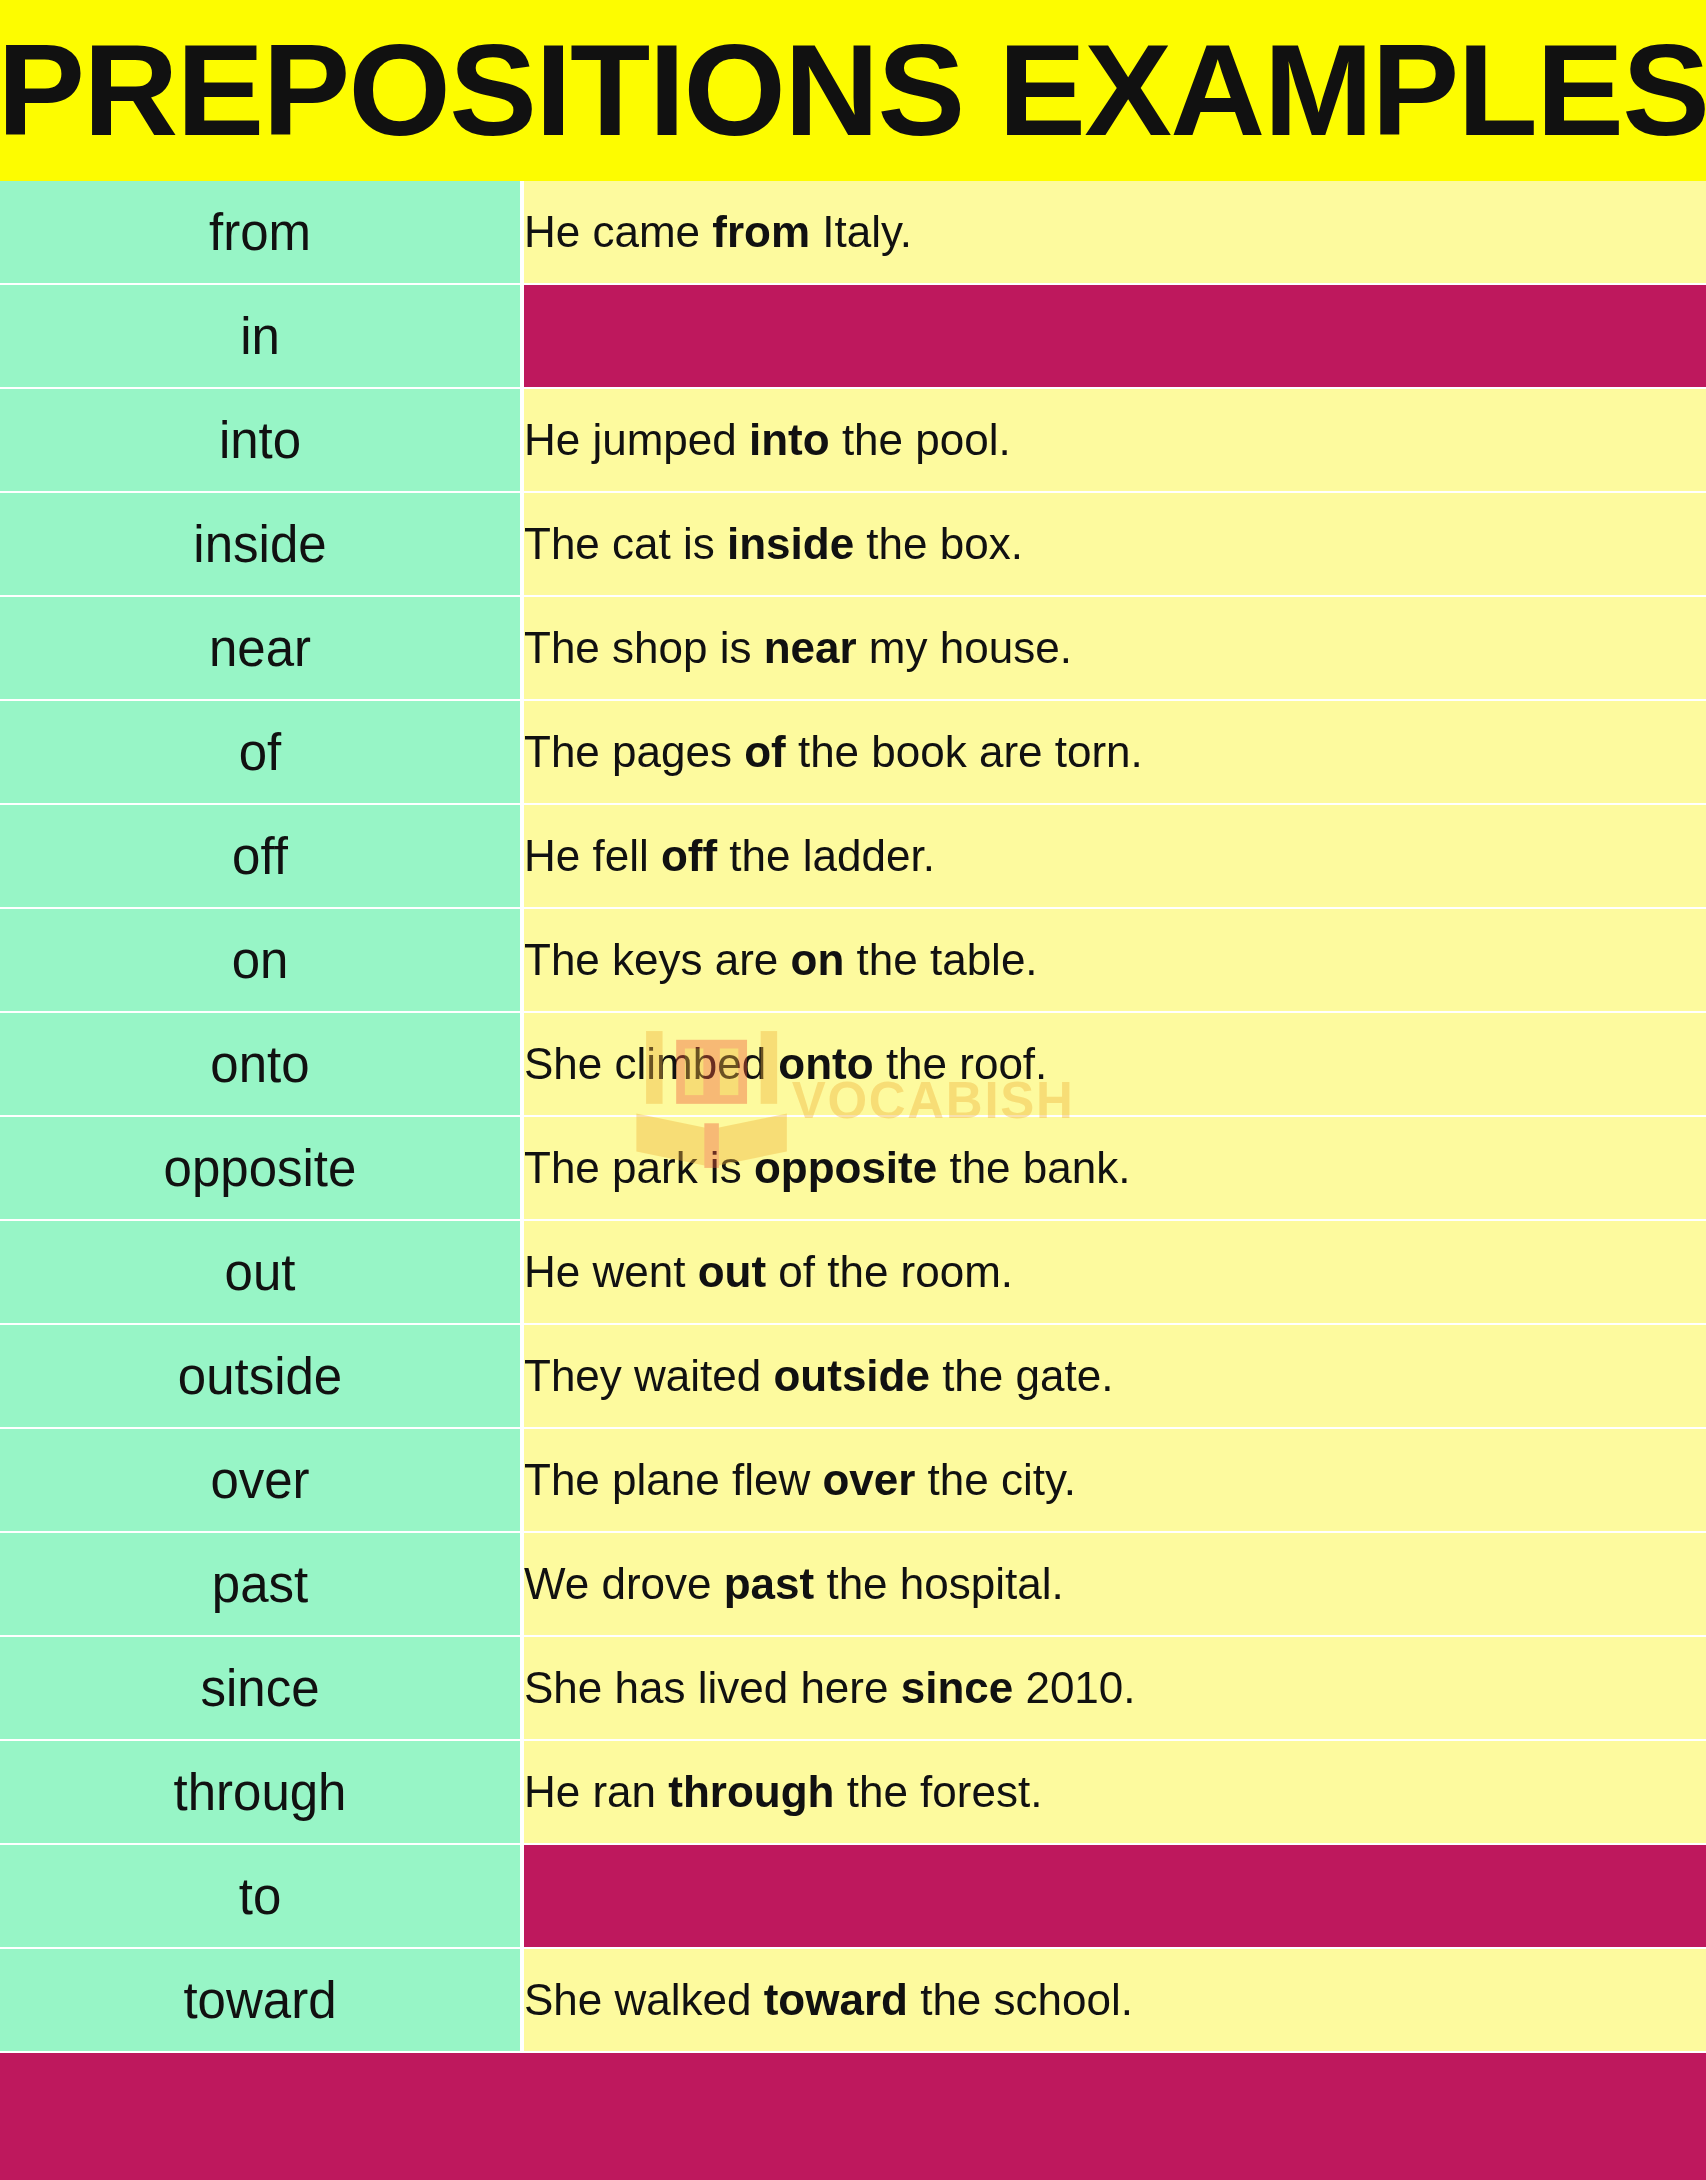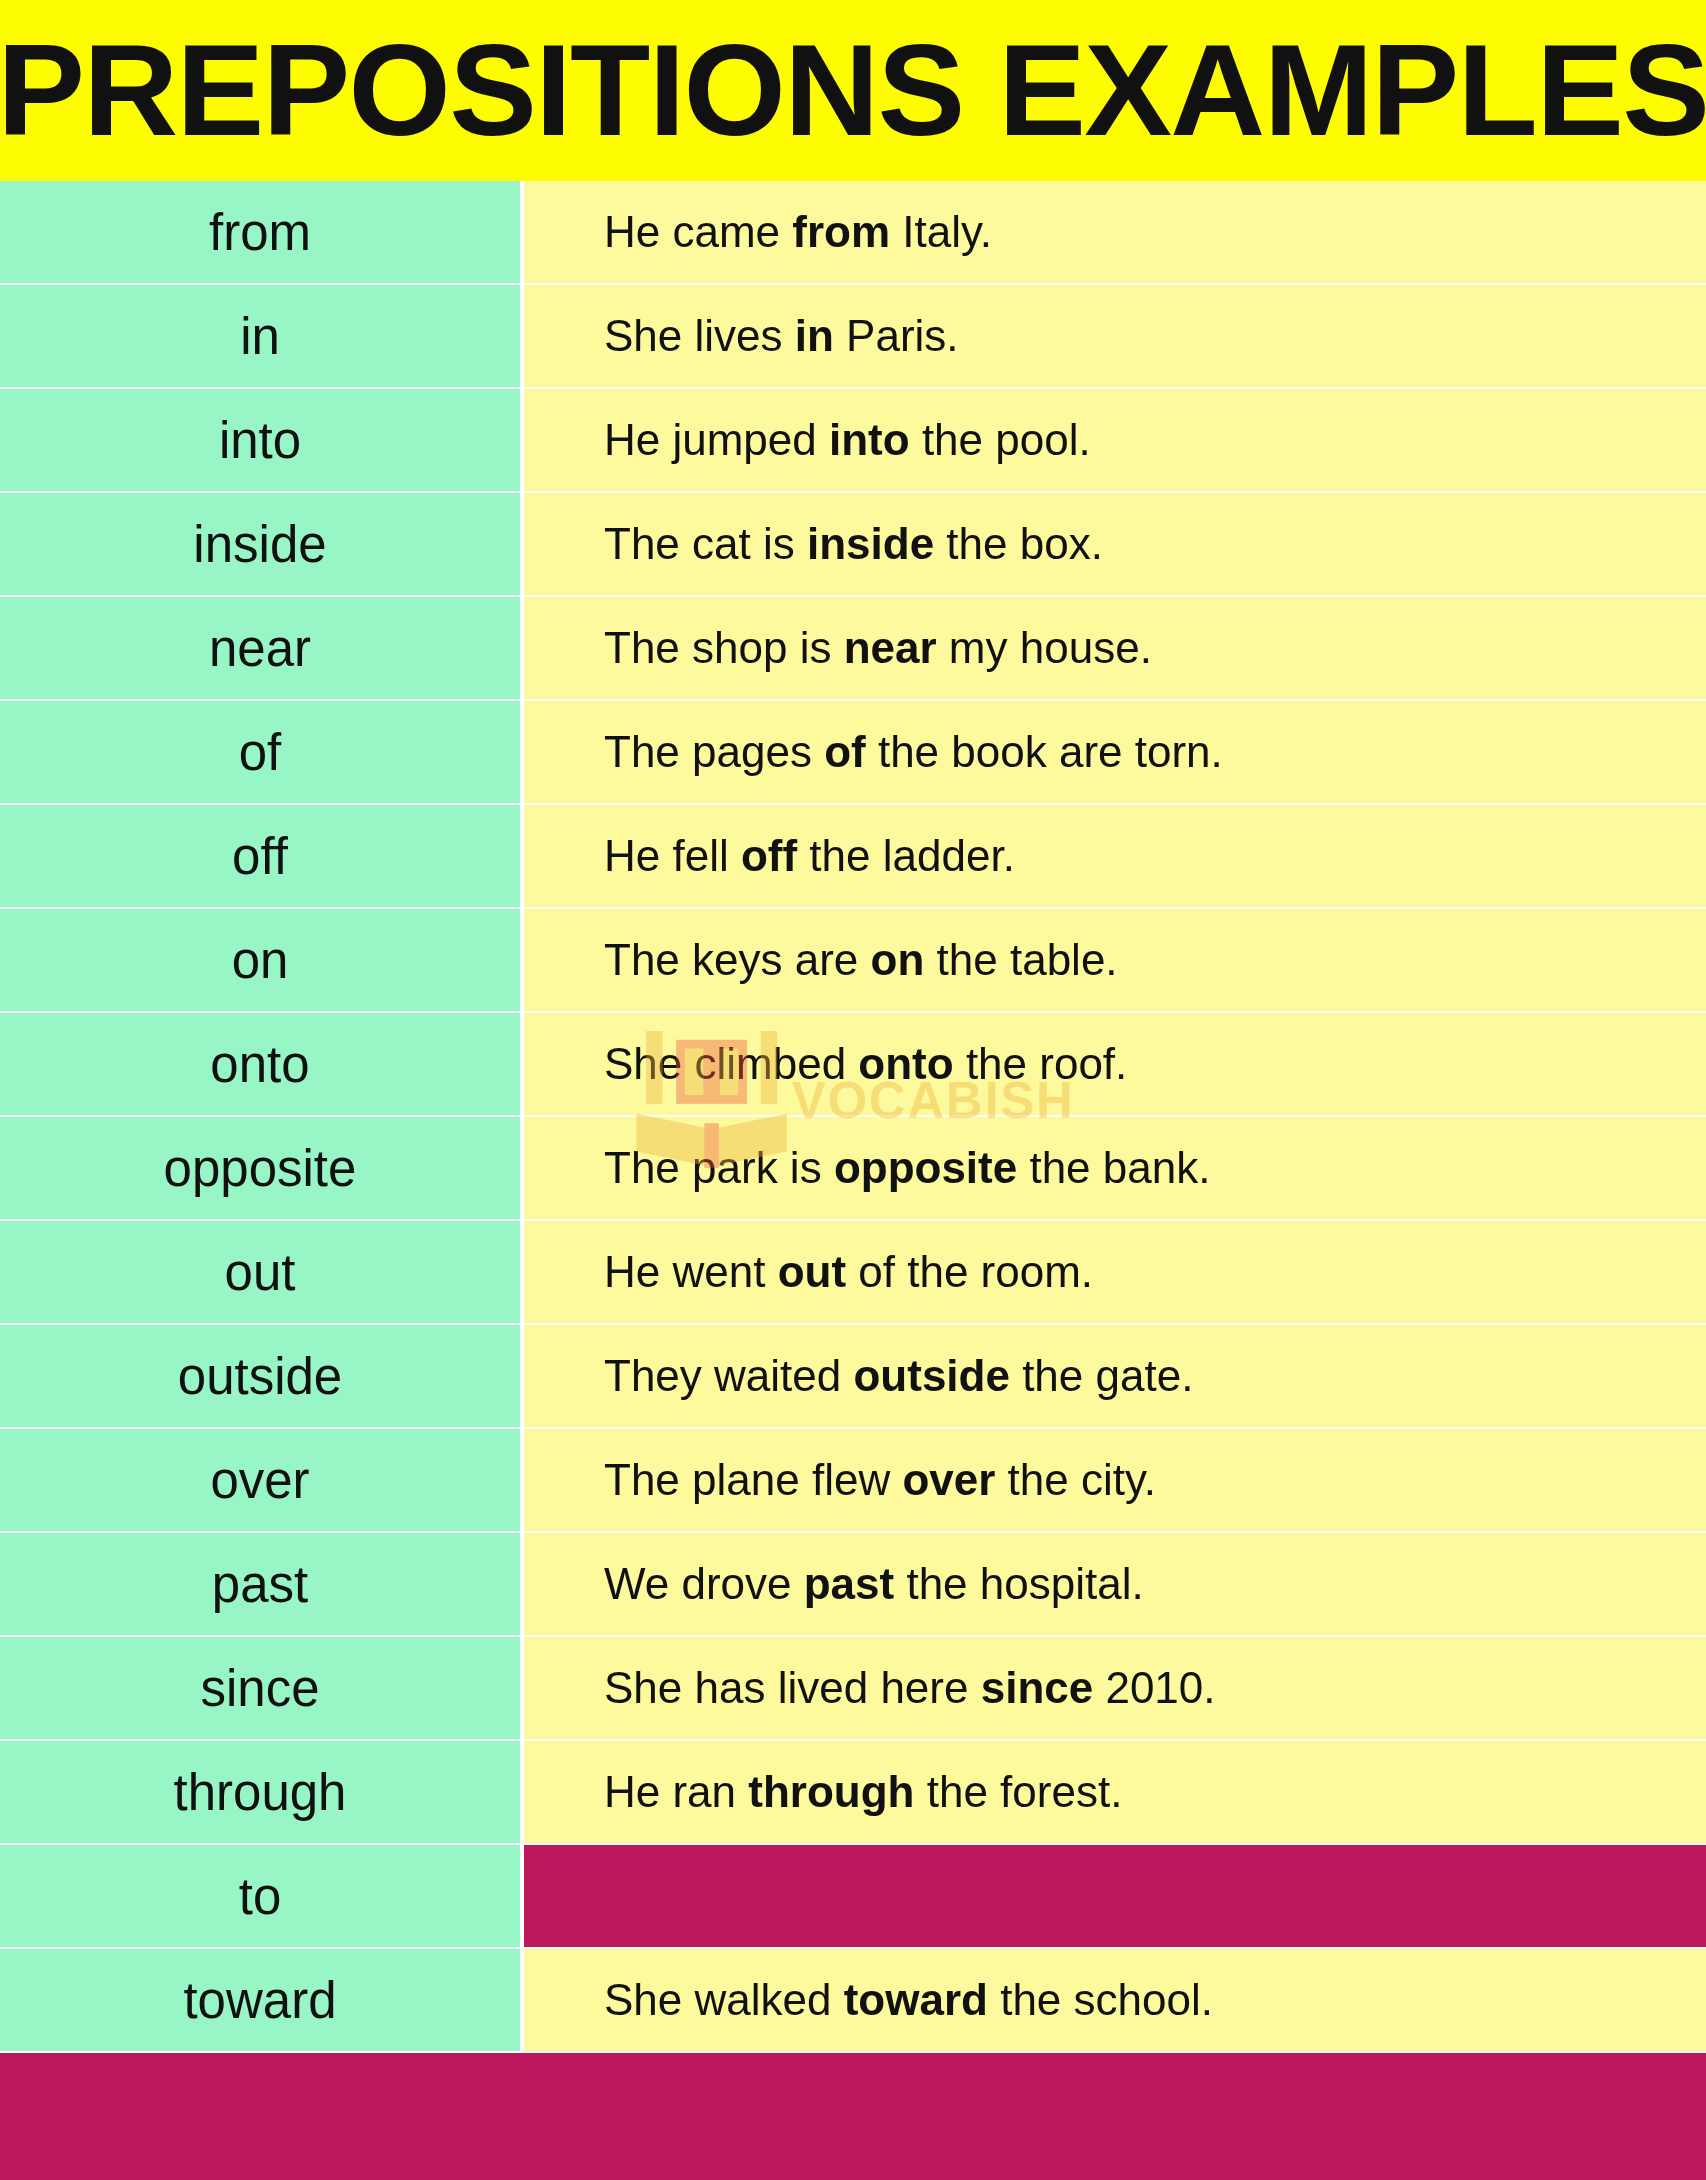--- a/index.html
+++ b/index.html
@@ -64,21 +64,20 @@
     justify-content: center;
     box-sizing: border-box;
     border-right: 4.3px solid #ffffff;
   }
   .cell-ex {
     flex: 1;
     background: #fdfa9e;
     display: flex;
     align-items: center;
     box-sizing: border-box;
-    padding-left: 80px;
     padding-right: 20.4px;
   }
 
   
   .row.header { border-bottom: 2.6px solid #ffffff; }
   .row.header .cell-prep,
   .row.header .cell-ex {
     height: 102px;
   }
   .row.header .cell-prep { justify-content: center; }
@@ -154,23 +153,20 @@
           <div class="cell-prep">
             <span class="prep-text">from</span>
           </div>
           <div class="cell-ex">
             <span class="ex-text"><span>He came </span><b>from</b><span> Italy.</span></span>
           </div>
         </div>
         <div class="row body">
           <div class="cell-prep">
             <span class="prep-text">in</span>
-          </div>
-          <div class="cell-ex">
-            <span class="ex-text"><span>She lives </span><b>in</b><span> Paris.</span></span>
           </div>
         </div>
         <div class="row body">
           <div class="cell-prep">
             <span class="prep-text">into</span>
           </div>
           <div class="cell-ex">
             <span class="ex-text"><span>He jumped </span><b>into</b><span> the pool.</span></span>
           </div>
         </div>

